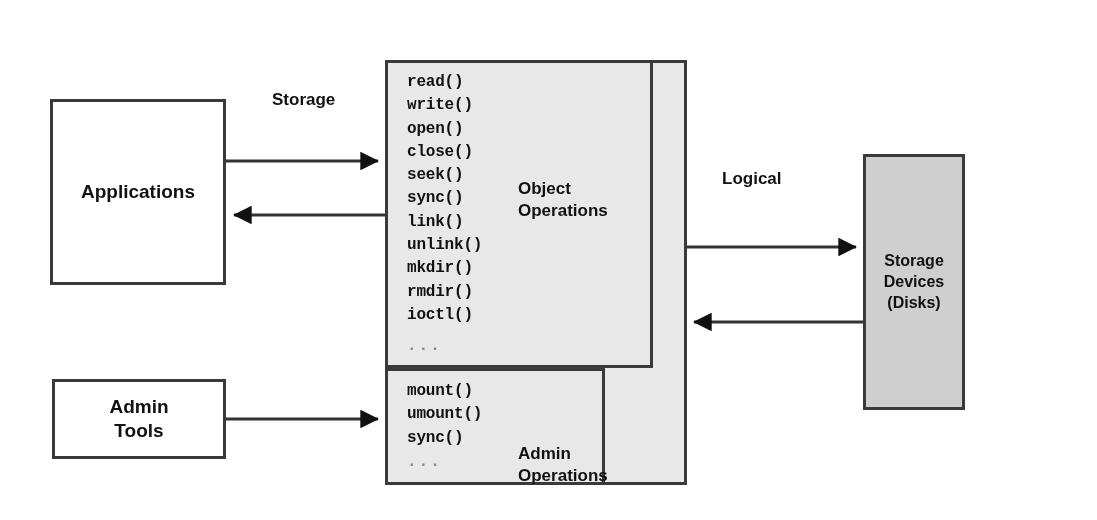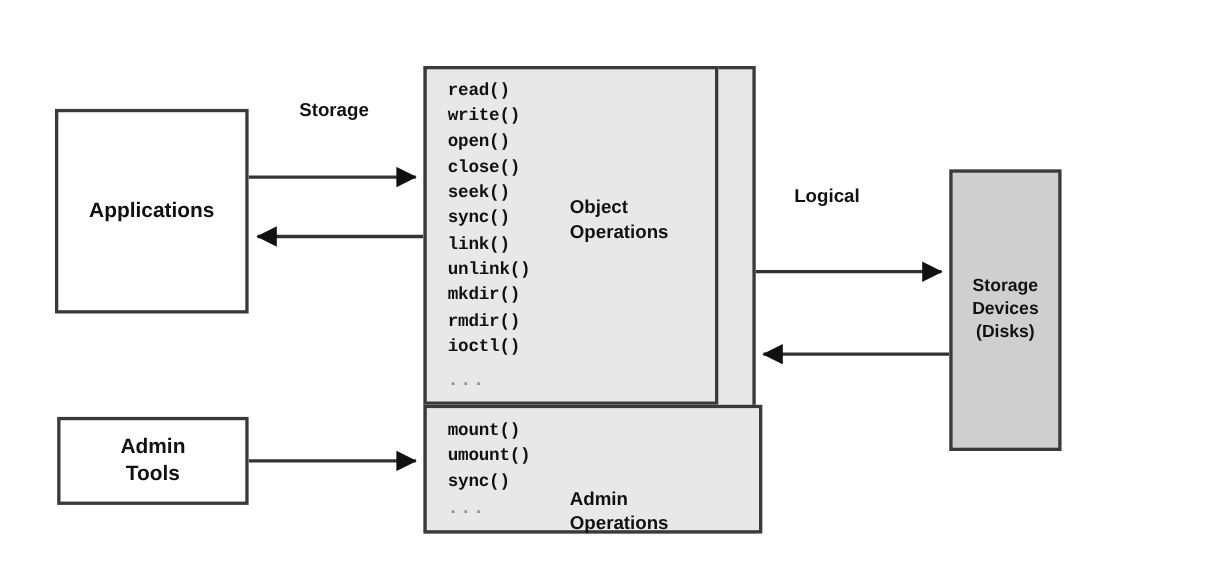--- a/index.html
+++ b/index.html
@@ -76,21 +76,21 @@
     width: 268px;
     height: 308px;
     box-sizing: border-box;
     border: 3px solid #3a3a3a;
     background: #e8e8e8;
   }
   #admin-panel {
     position: absolute;
     left: 385px;
     top: 368px;
-    width: 308px;
+    width: 220px;
     height: 117px;
     box-sizing: border-box;
     border: 3px solid #3a3a3a;
     background: #e8e8e8;
   }
 
   .ops-list {
     position: absolute;
     left: 19px;
     top: 8px;

